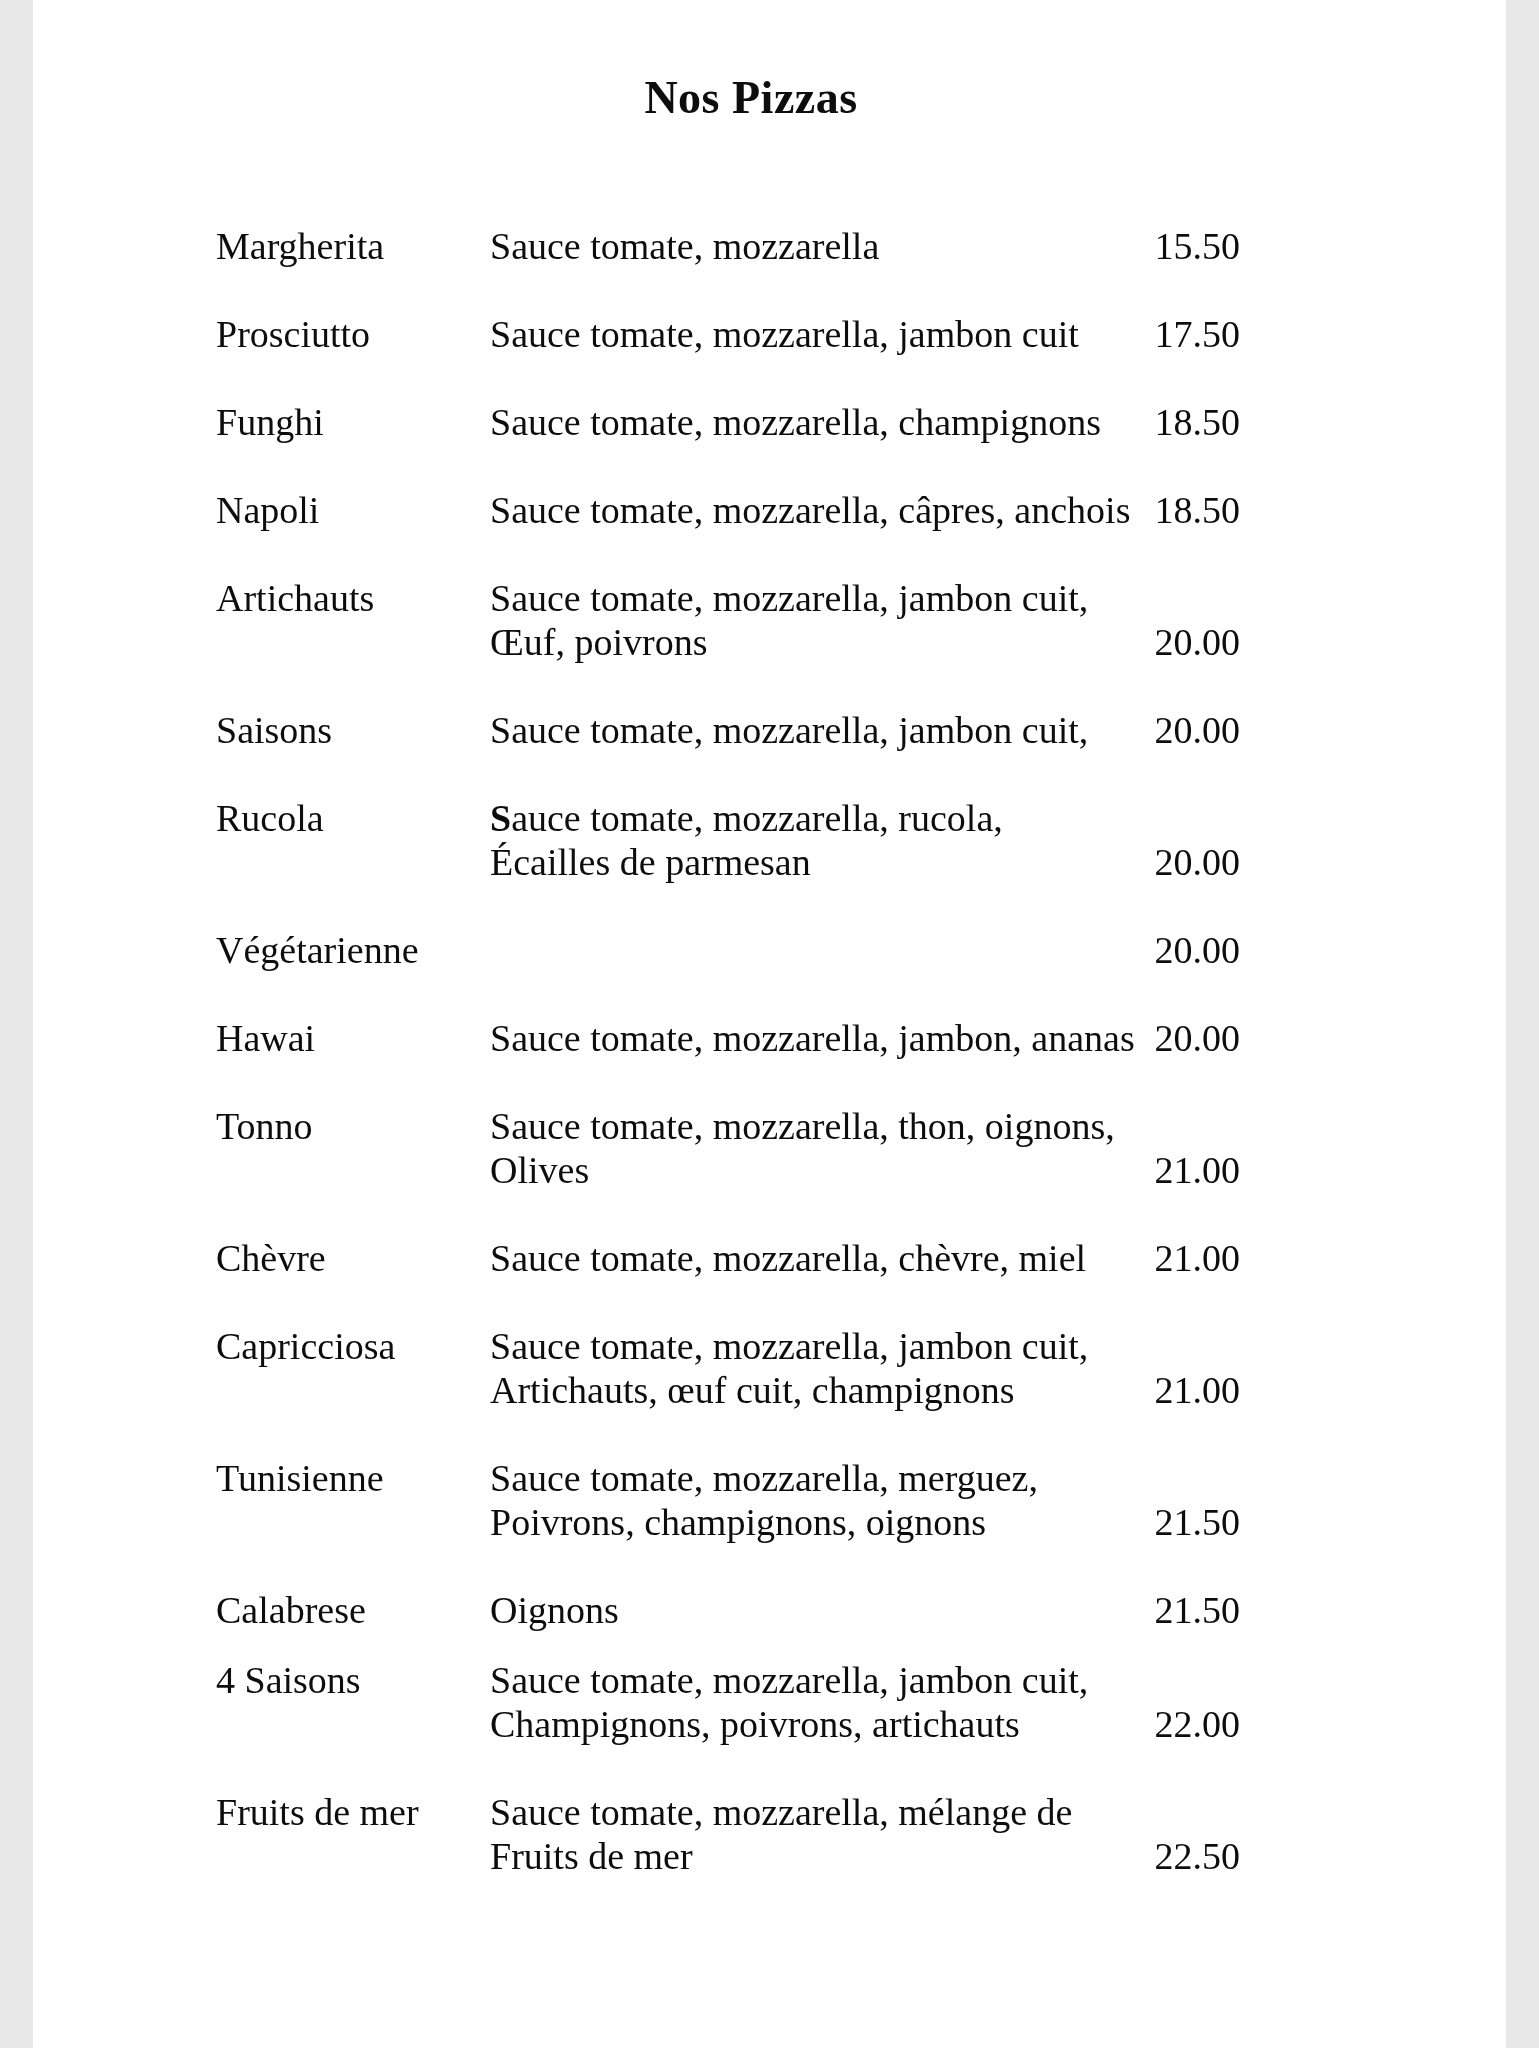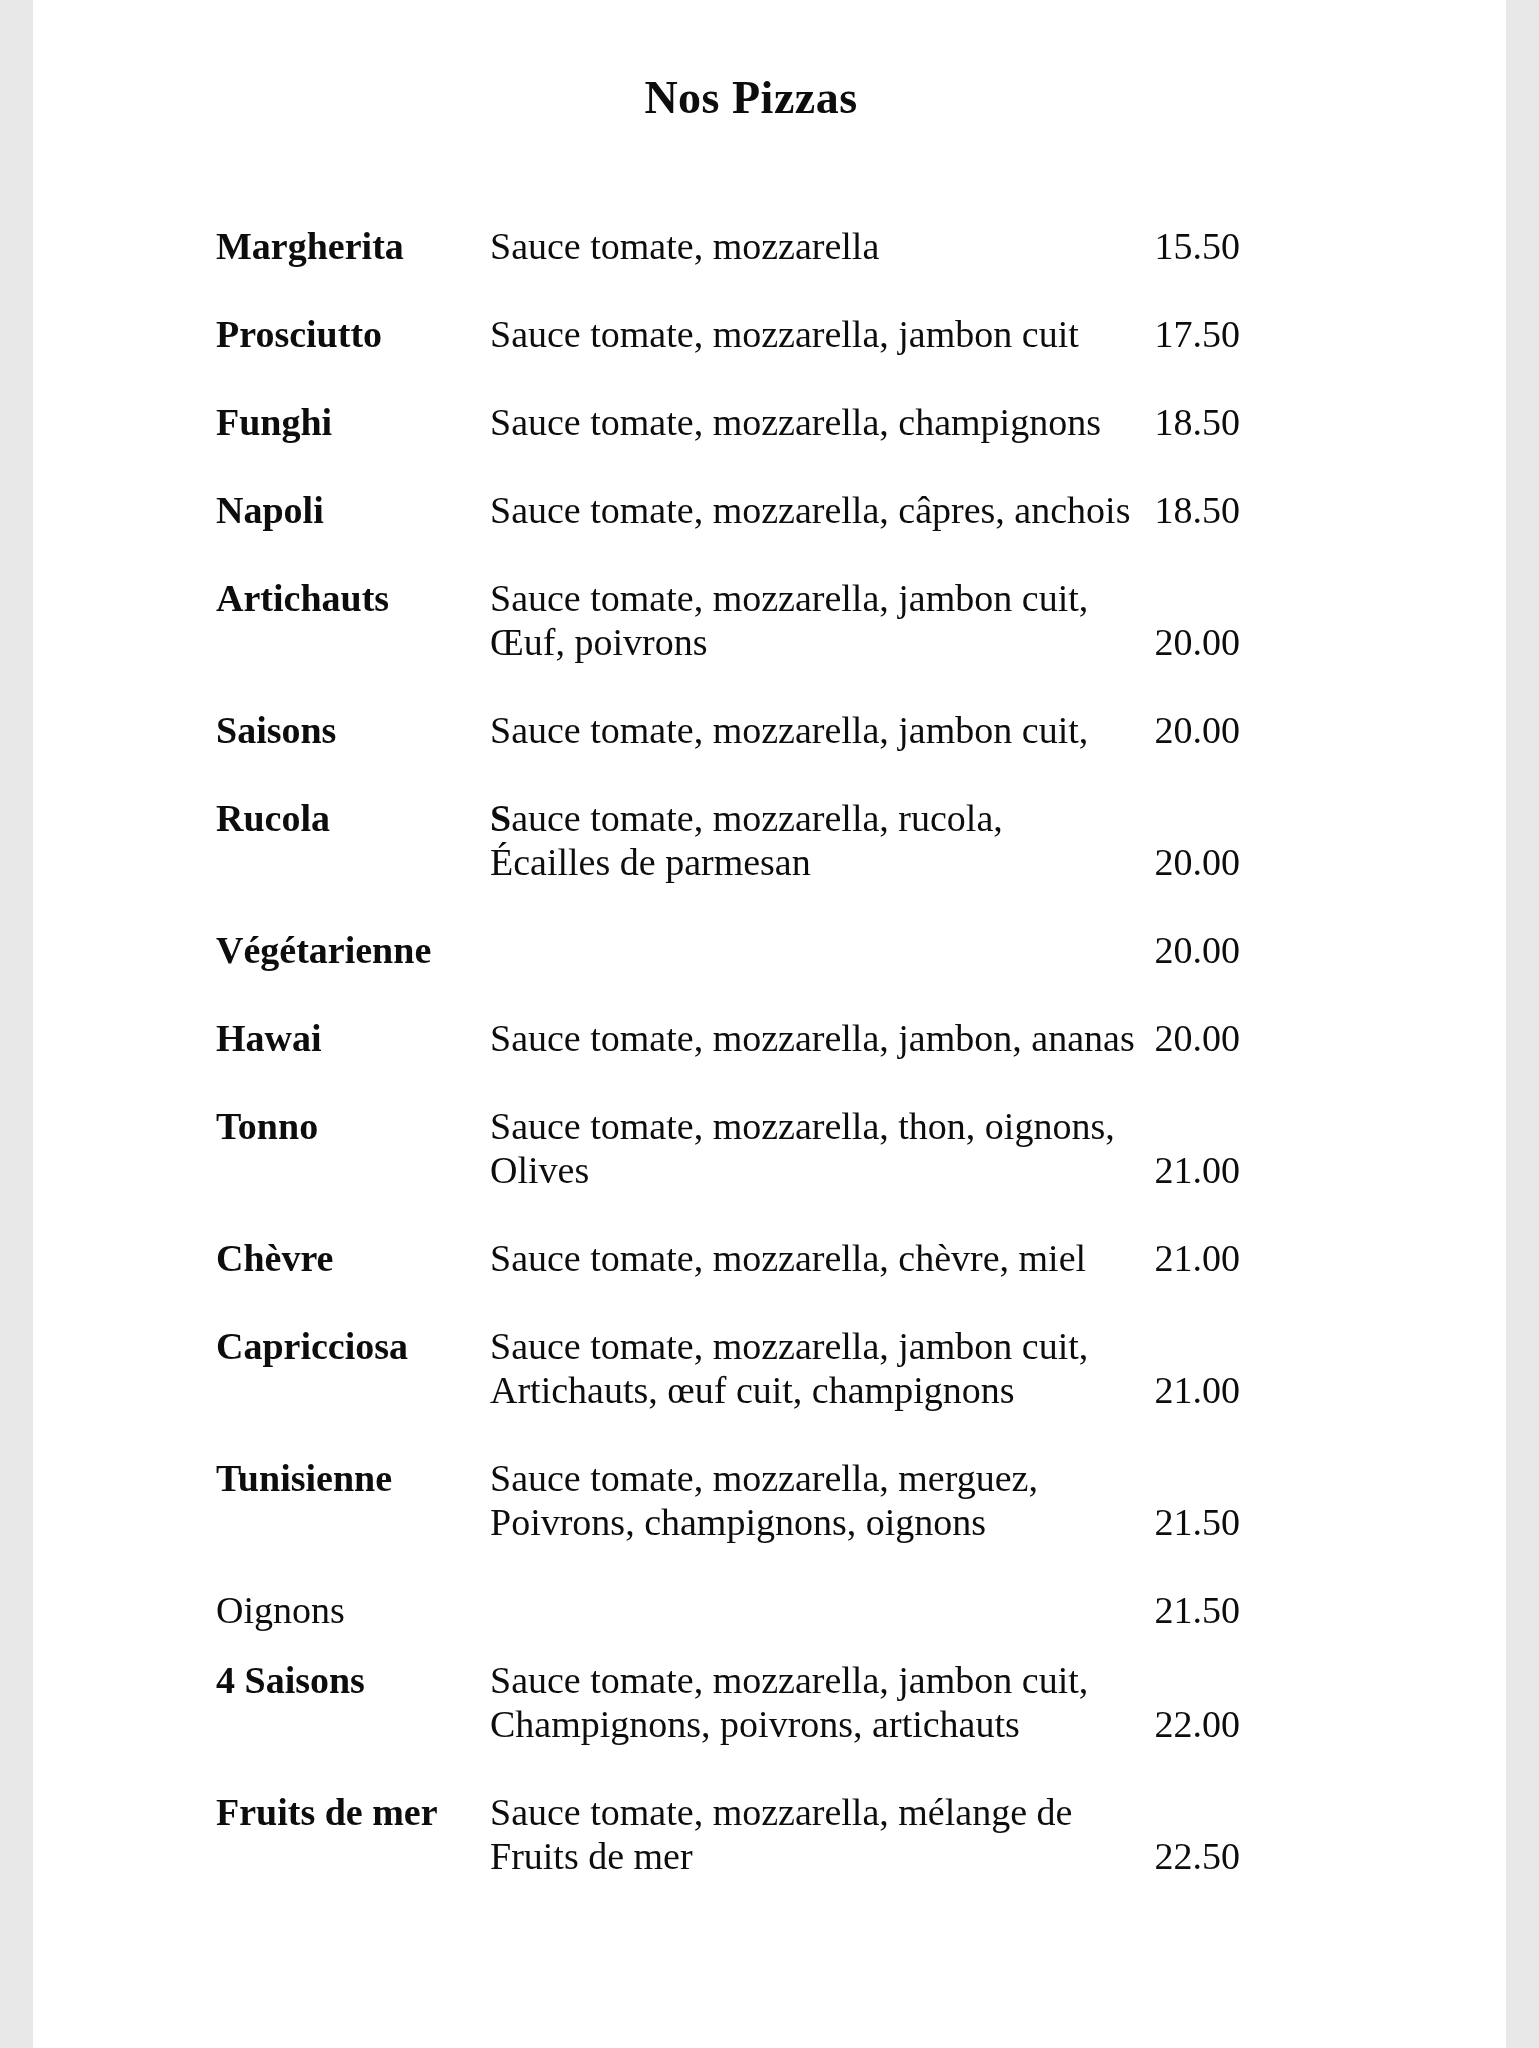--- a/index.html
+++ b/index.html
@@ -37,21 +37,21 @@
     grid-template-columns: 274px 1fr auto;
     margin-bottom: 44px;
     font-size: 38px;
     line-height: 44px;
   }
   
   .menu-list .row:nth-child(15) {
     margin-top: -18px;
   }
   .item-name {
-    font-weight: bold;
+    font-weight: normal;
     white-space: nowrap;
   }
   .item-desc {
     min-width: 0;
   }
   .desc-line {
     display: block;
     white-space: nowrap;
   }
   .item-price {
@@ -168,20 +168,21 @@
   <div class="row">
     <div class="item-name">Tunisienne</div>
     <div class="item-desc">
           <span class="desc-line">Sauce tomate, mozzarella, merguez,</span>
           <span class="desc-line">Poivrons, champignons, oignons</span>
         </div>
     <div class="item-price">21.50</div>
   </div>
 
   <div class="row">
+    <div class="item-name">Calabrese</div>
     <div class="item-desc">
           <span class="desc-line">Oignons</span>
         </div>
     <div class="item-price">21.50</div>
   </div>
 
   <div class="row">
     <div class="item-name">4 Saisons</div>
     <div class="item-desc">
           <span class="desc-line">Sauce tomate, mozzarella, jambon cuit,</span>

